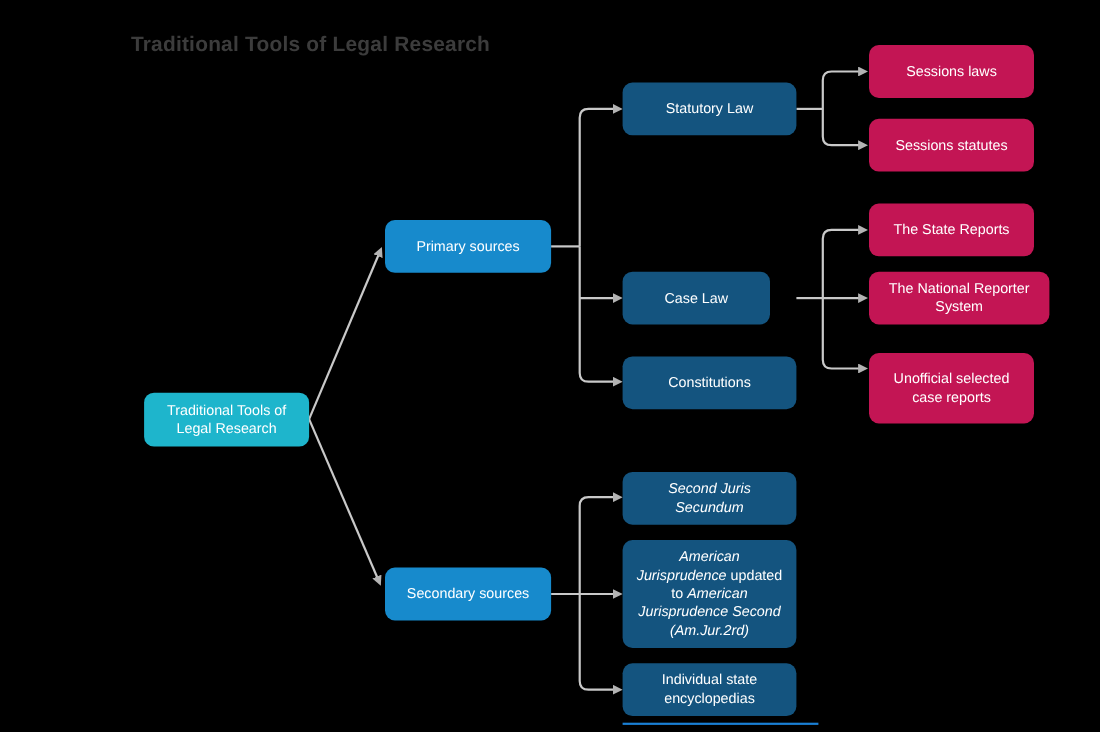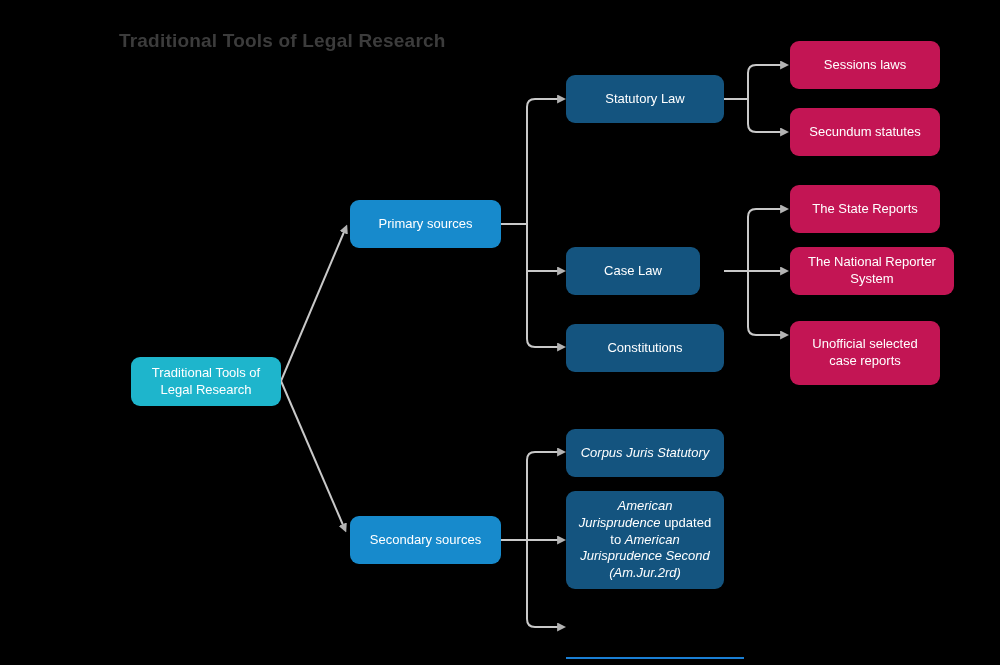--- a/index.html
+++ b/index.html
@@ -108,39 +108,42 @@
 
   <div class="node navy" style="left:566px;top:324px;width:158px;height:48px">
     <span>Constitutions</span>
   </div>
 
   <div class="node crimson" style="left:790px;top:41px;width:150px;height:48px">
     <span>Sessions laws</span>
   </div>
 
   <div class="node crimson" style="left:790px;top:108px;width:150px;height:48px">
-    <span>Secundum statutes</span>
+    <span>Sessions statutes</span>
   </div>
 
   <div class="node crimson" style="left:790px;top:185px;width:150px;height:48px">
     <span>The State Reports</span>
   </div>
 
   <div class="node crimson" style="left:790px;top:247px;width:164px;height:48px">
     <span>The National Reporter System</span>
   </div>
 
   <div class="node crimson" style="left:790px;top:321px;width:150px;height:64px">
     <span>Unofficial selected case reports</span>
   </div>
 
   <div class="node navy" style="left:566px;top:429px;width:158px;height:48px">
-    <span class="italic">Corpus Juris Statutory</span>
+    <span class="italic">Second Juris Secundum</span>
   </div>
 
   <div class="node navy" style="left:566px;top:491px;width:158px;height:98px">
     <span><span style="font-style: italic;">American Jurisprudence</span><span> updated to </span><span style="font-style: italic;">American Jurisprudence Second (Am.Jur.2rd)</span></span>
   </div>
 
+  <div class="node navy" style="left:566px;top:603px;width:158px;height:48px">
+    <span>Individual state encyclopedias</span>
+  </div>
 
   <div class="accent-underline"></div>
 
 </div>
 
 </body></html>

